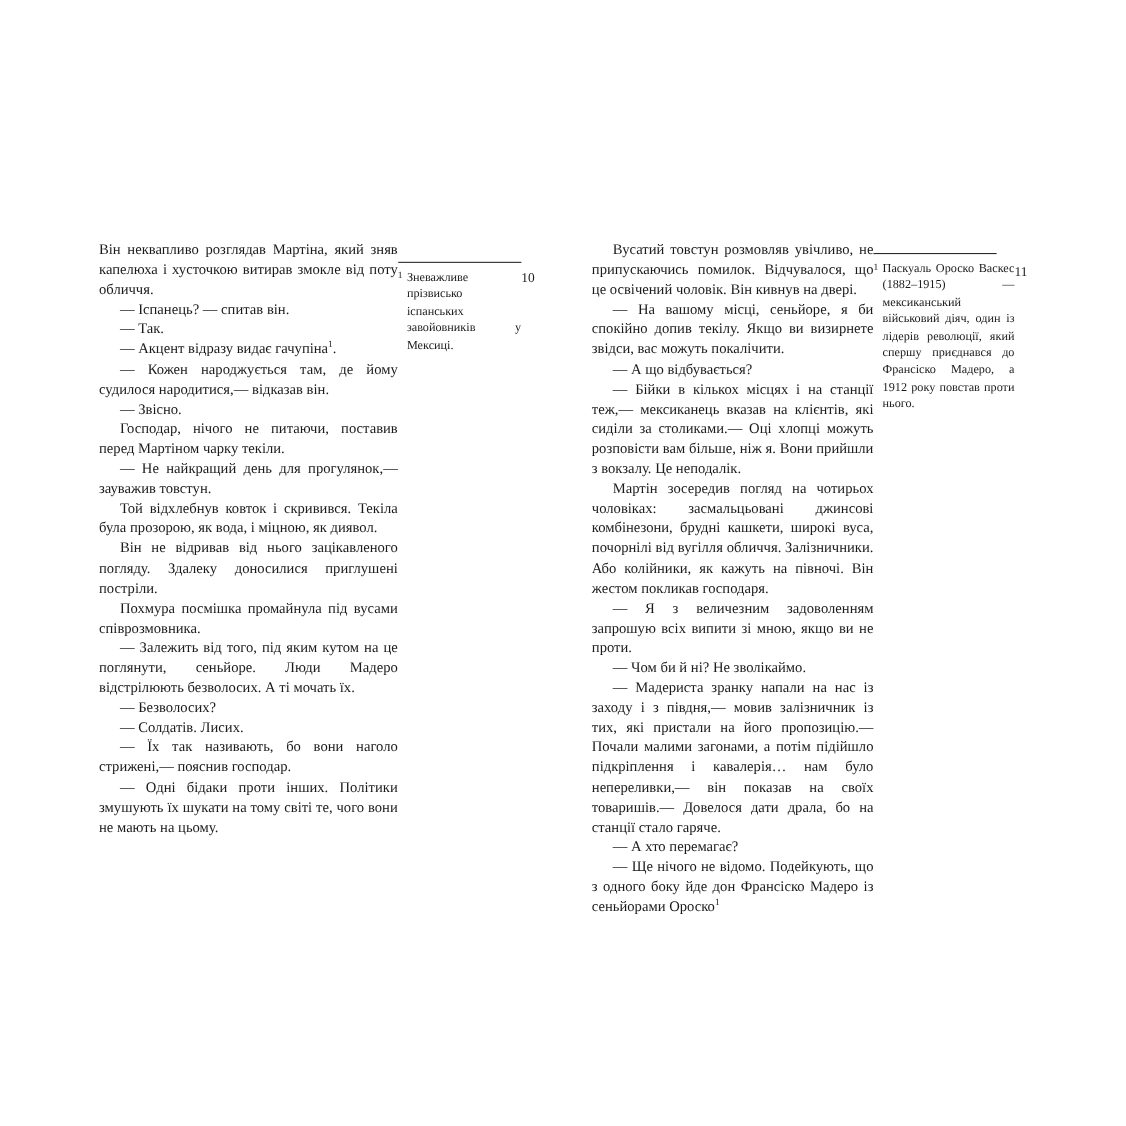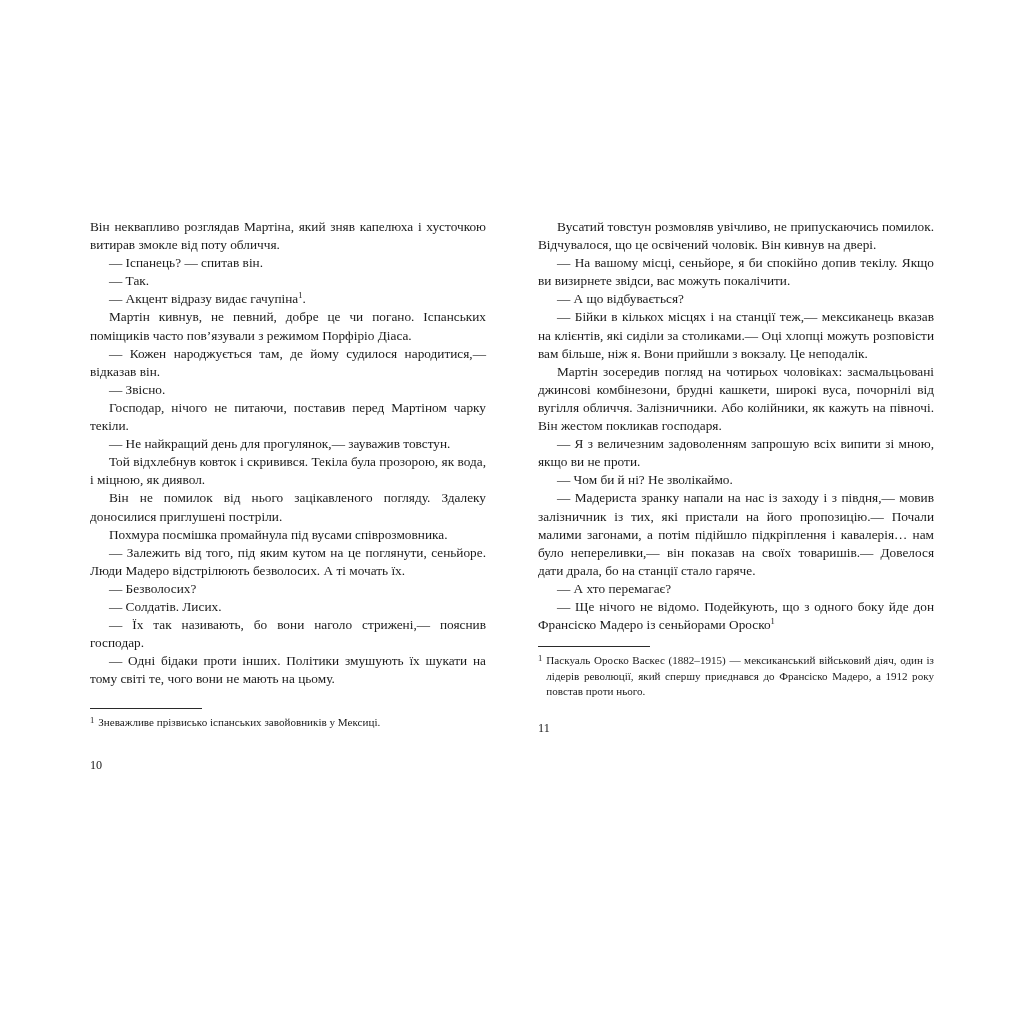--- a/index.html
+++ b/index.html
@@ -28,21 +28,21 @@
     left: 90px;
     top: 218px;
     width: 844px;
     display: flex;
     gap: 52px;
   }
   .page {
     width: 396px;
     position: relative;
     display: flex;
-    flex-direction: column;
+    flex-direction: row;
   }
   .body-text {
     font-size: 13.3px;
     line-height: 18.1px;
     text-align: justify;
     text-justify: inter-word;
     hyphens: manual;
   }
   .body-text p {
     margin: 0;
@@ -113,27 +113,26 @@
 
 <div class="book-spread">
   <div class="pages">
 
     <div class="page left-page">
       <div class="body-text">
         <p class="noind">Він неквапливо розглядав Мартіна, який зняв капелюха і хусточкою витирав змокле від поту обличчя.</p>
         <p class="ind">— Іспанець? — спитав він.</p>
         <p class="ind">— Так.</p>
         <p class="ind"><span>— Акцент відразу видає гачупіна</span><sup>1</sup><span>.</span></p>
-        <p class="ind">Мартін кивнув, не певний, добре це чи погано. Іспанських поміщиків часто пов’язували з режимом Порфіріо Діаса.</p>
         <p class="ind">— Кожен народжується там, де йому судилося народитися,— відказав він.</p>
         <p class="ind">— Звісно.</p>
         <p class="ind">Господар, нічого не питаючи, поставив перед Мартіном чарку текіли.</p>
         <p class="ind">— Не найкращий день для прогулянок,— зауважив товстун.</p>
         <p class="ind">Той відхлебнув ковток і скривився. Текіла була прозорою, як вода, і міцною, як диявол.</p>
-        <p class="ind">Він не помилок від нього зацікавленого погляду. Здалеку доносилися приглушені постріли.</p>
+        <p class="ind">Він не відривав від нього зацікавленого погляду. Здалеку доносилися приглушені постріли.</p>
         <p class="ind">Похмура посмішка промайнула під вусами співрозмовника.</p>
         <p class="ind">— Залежить від того, під яким кутом на це поглянути, сеньйоре. Люди Мадеро відстрілюють безволосих. А ті мочать їх.</p>
         <p class="ind">— Безволосих?</p>
         <p class="ind">— Солдатів. Лисих.</p>
         <p class="ind">— Їх так називають, бо вони наголо стрижені,— пояснив господар.</p>
         <p class="ind">— Одні бідаки проти інших. Політики змушують їх шукати на тому світі те, чого вони не мають на цьому.</p>
       </div>
 
       <div class="footnote-block">
         <div class="footnote-rule"></div>

